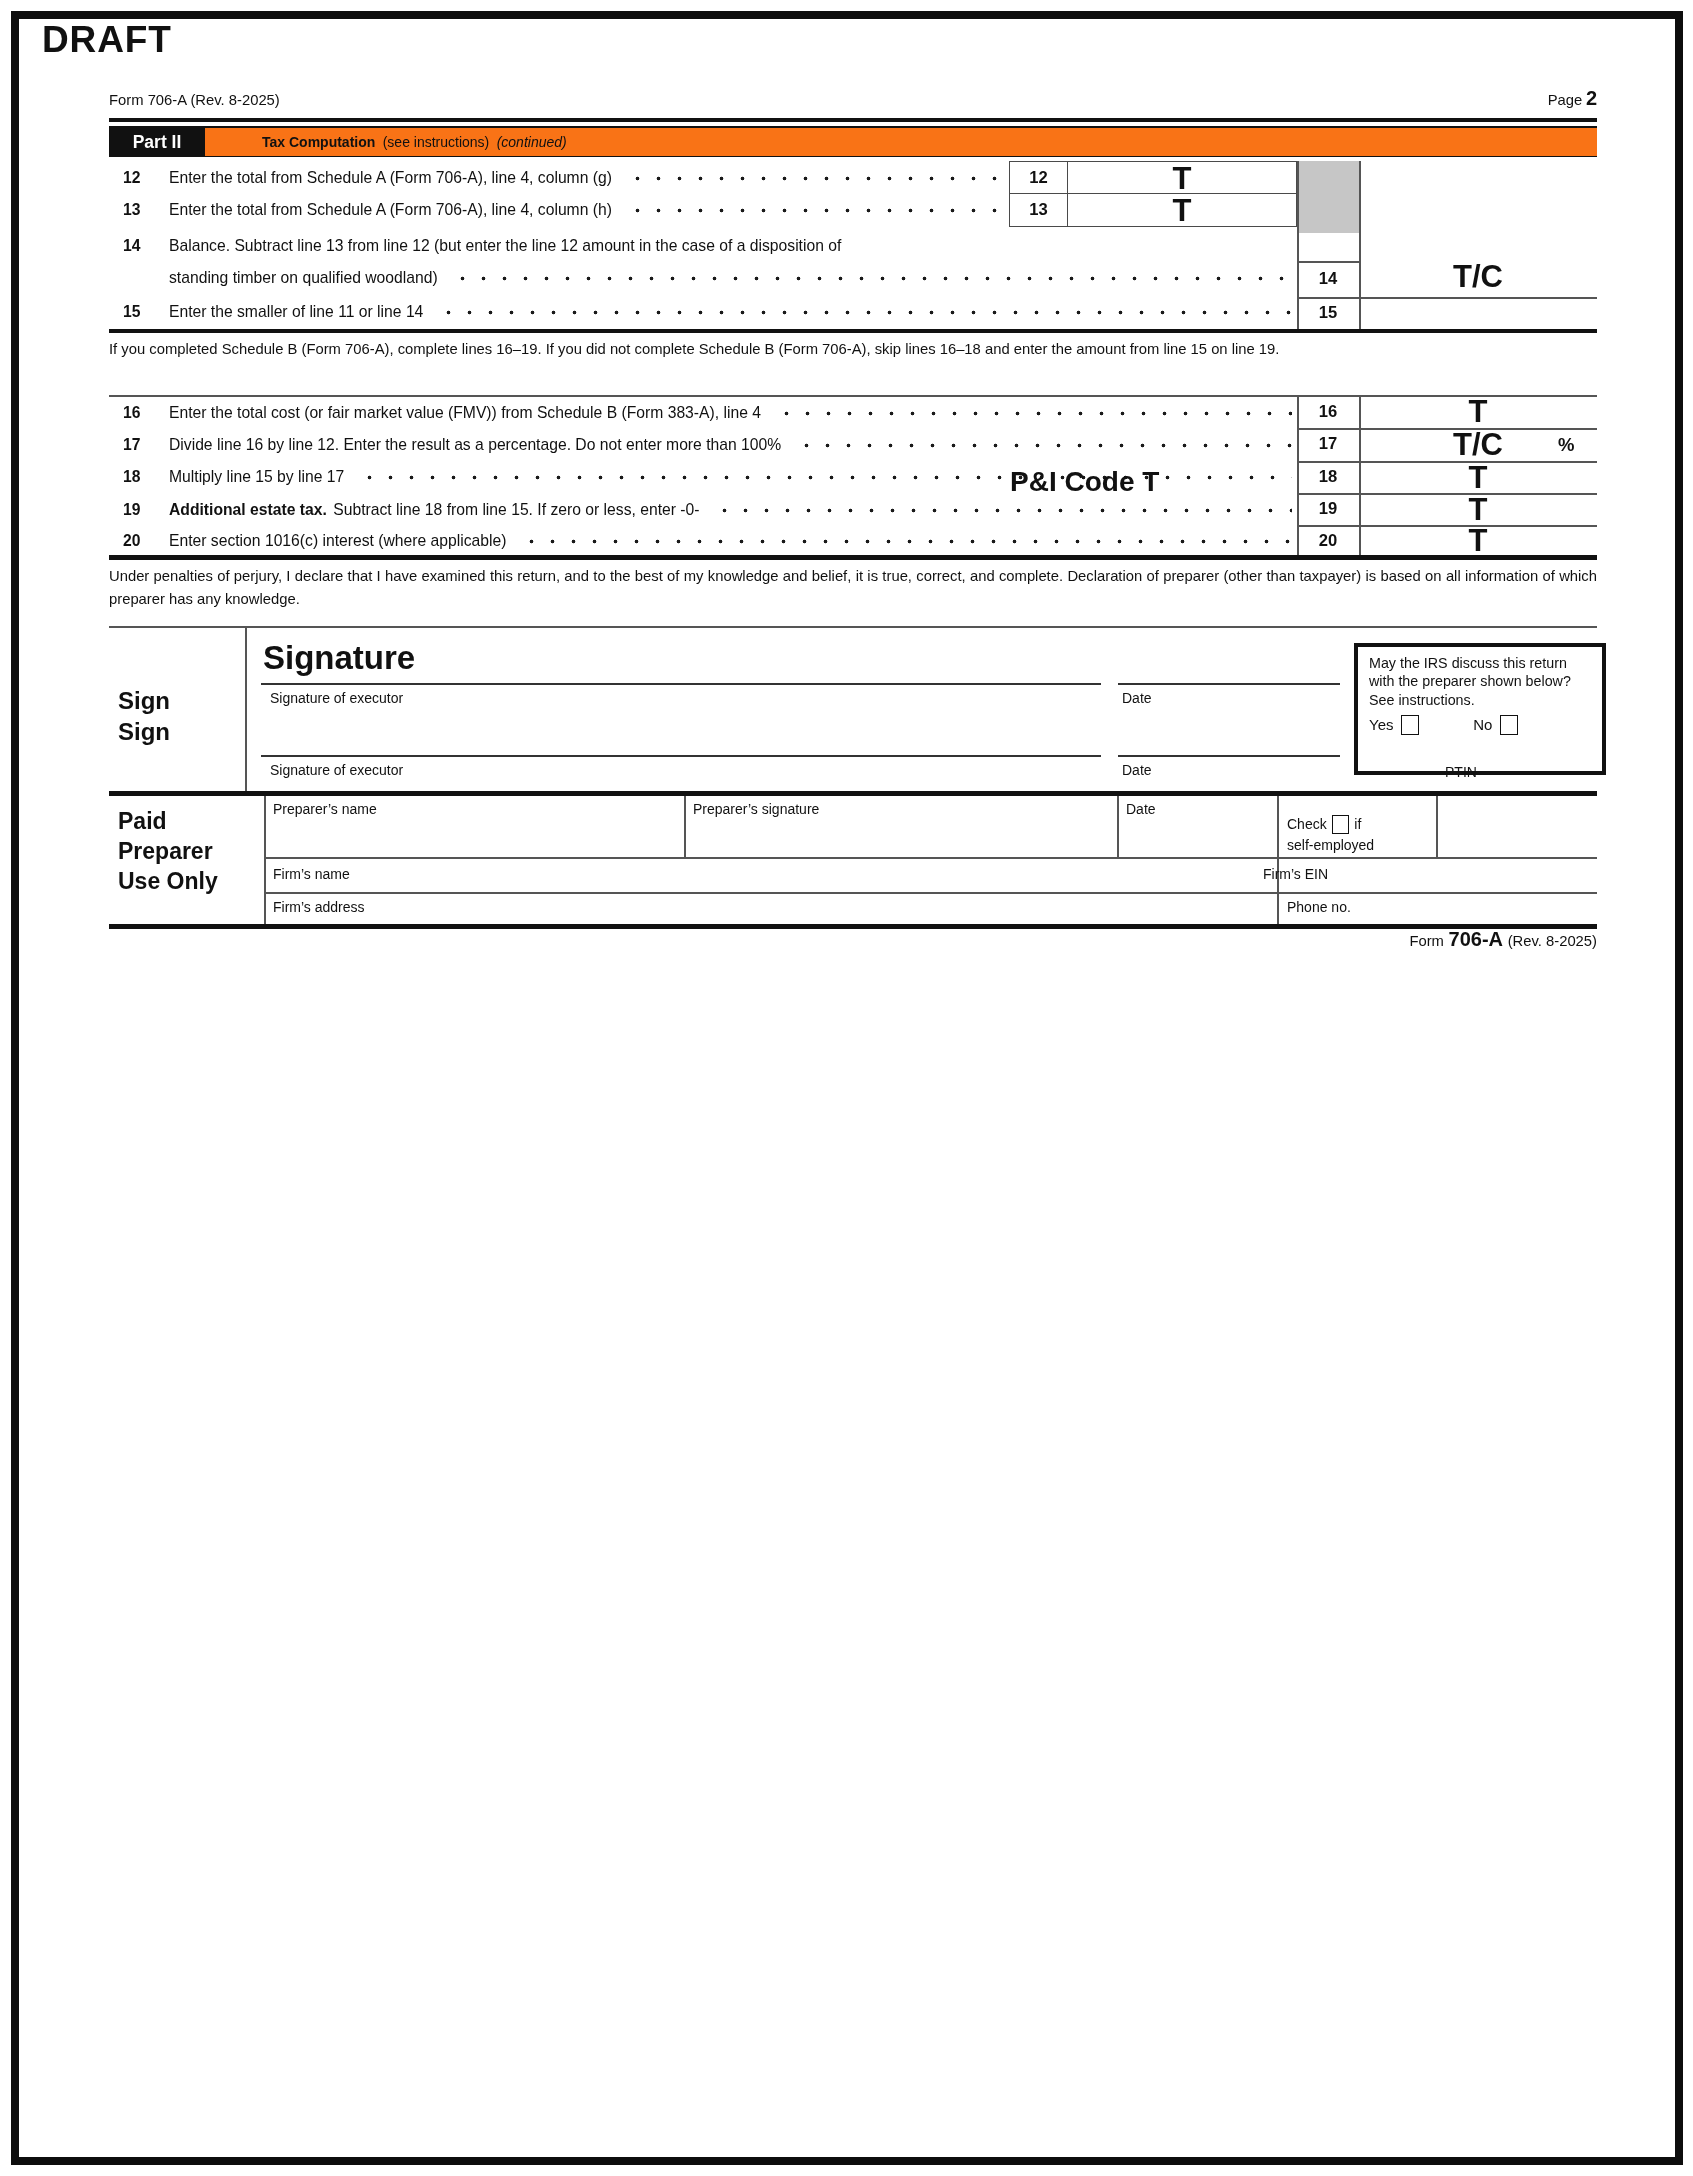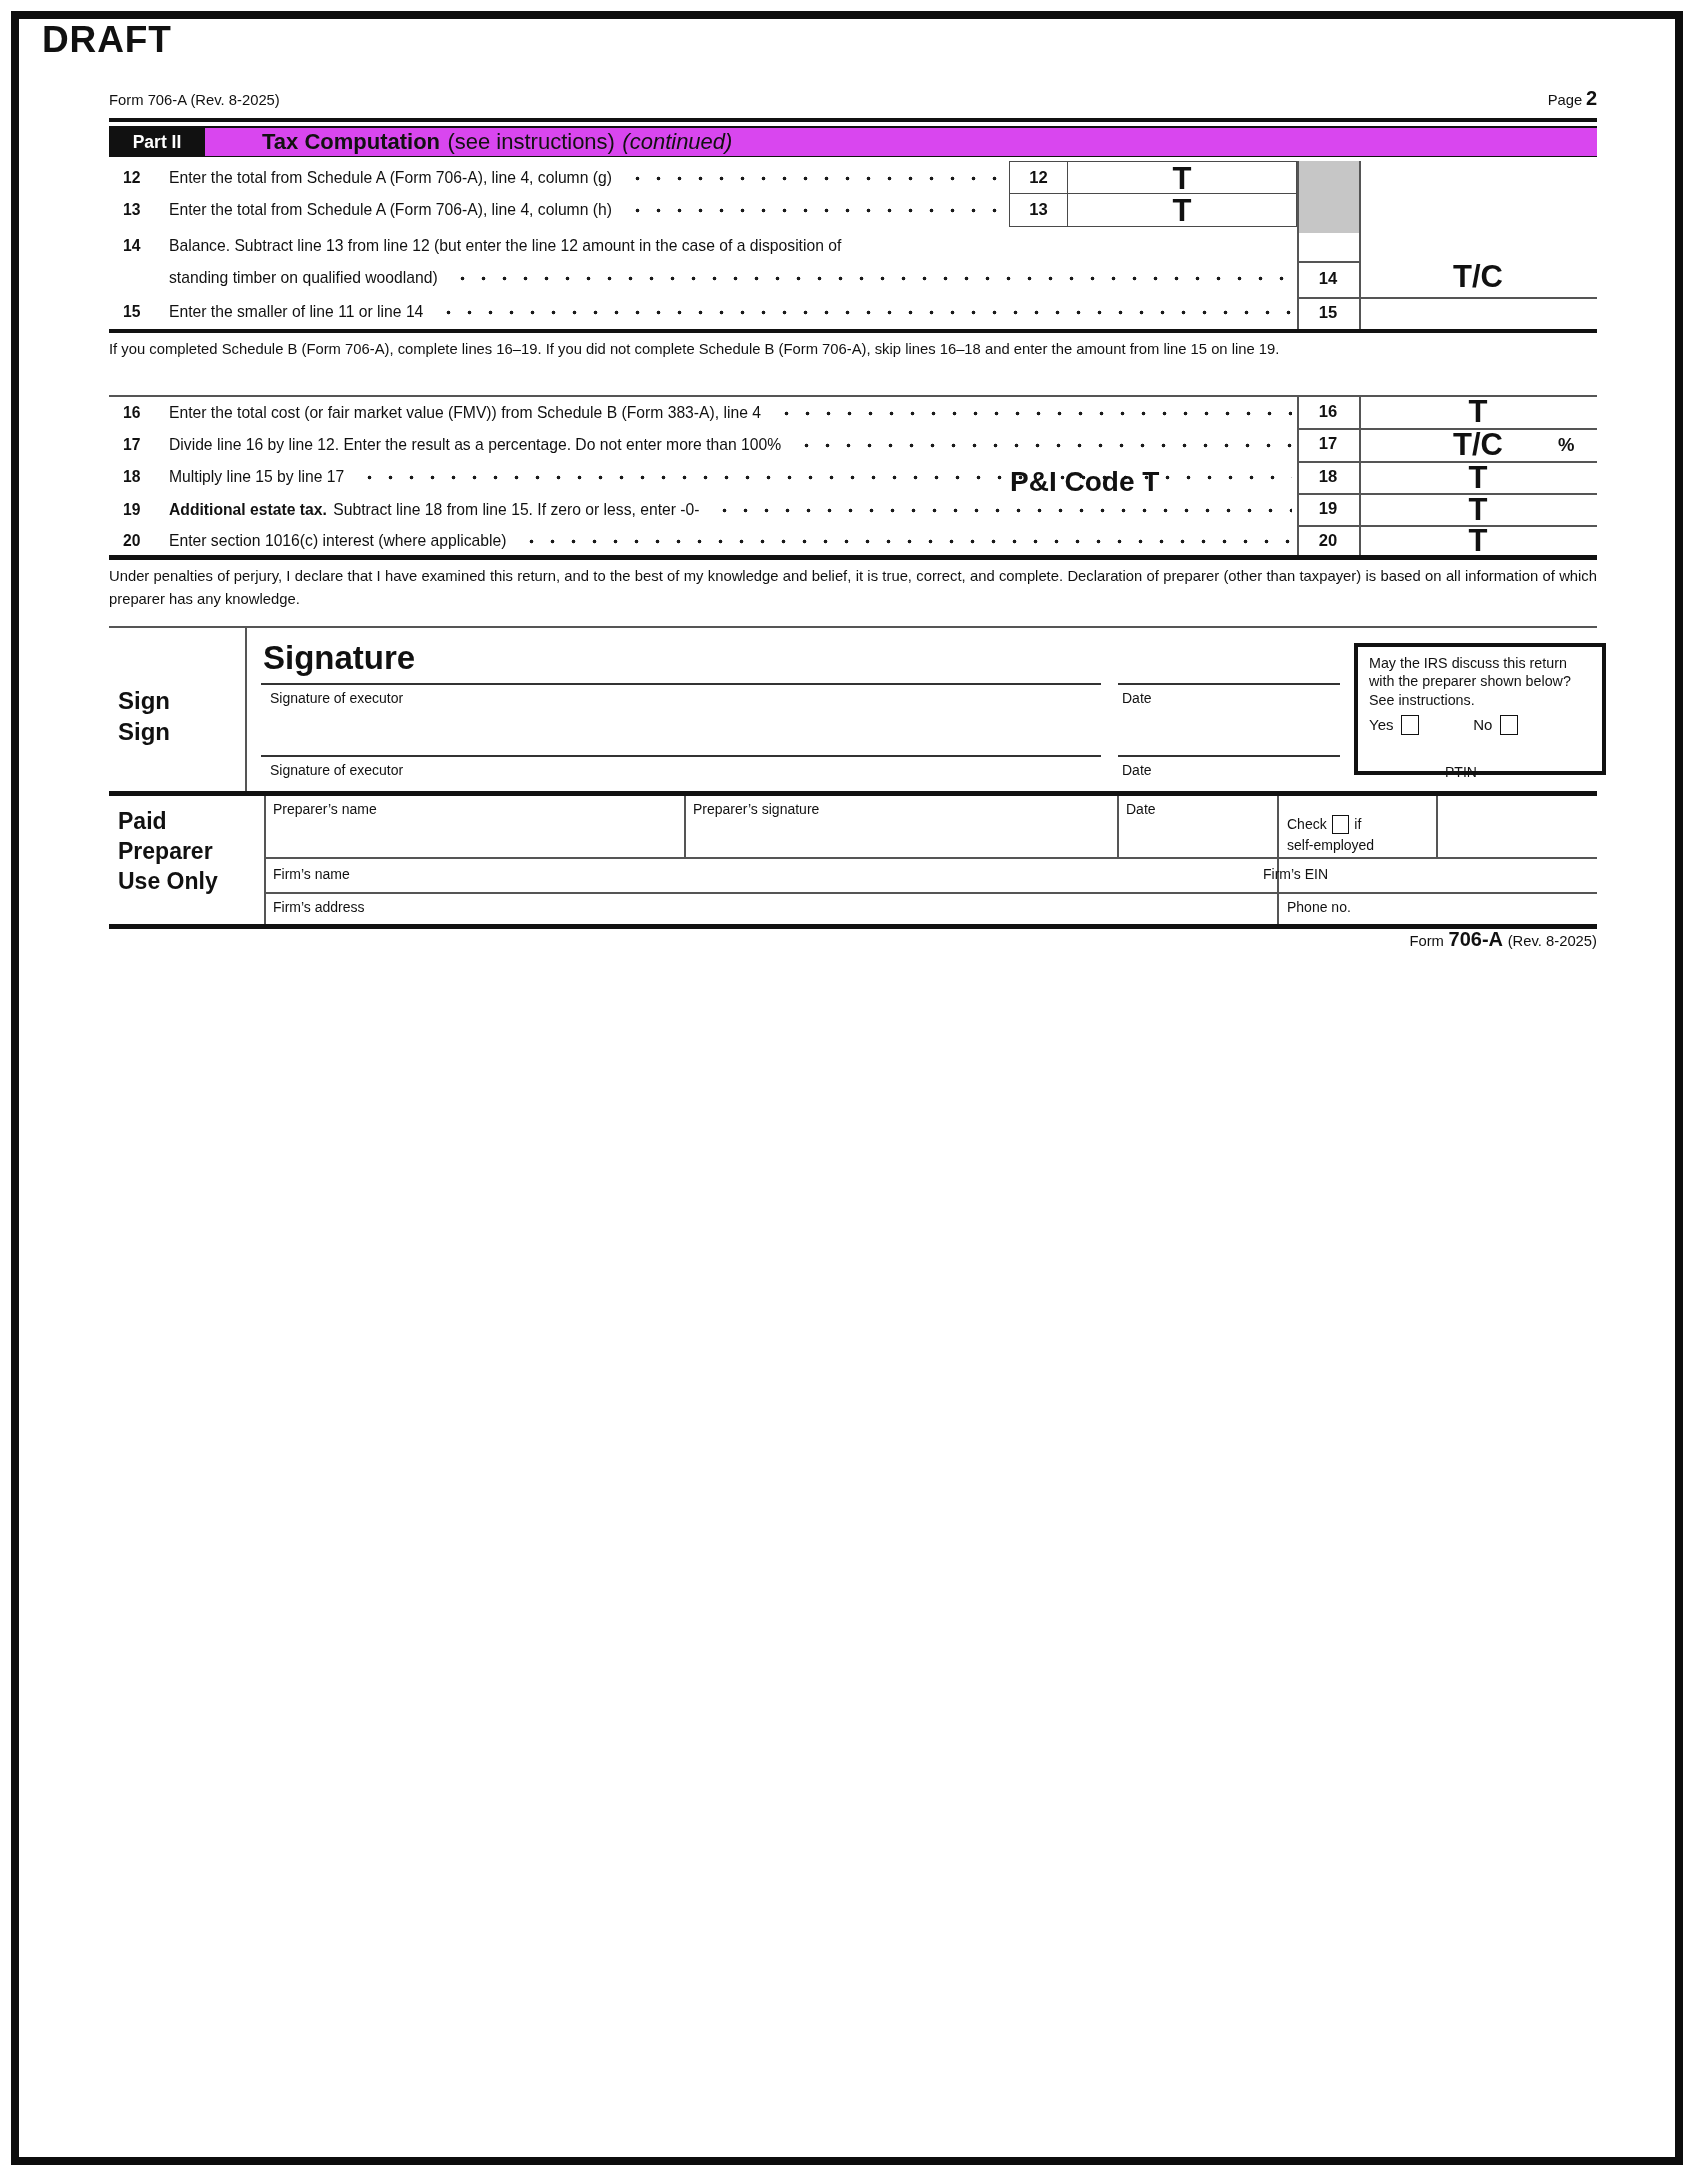--- a/index.html
+++ b/index.html
@@ -6,24 +6,24 @@
   .canvas{position:relative;width:1694px;height:2176px;background:#fff;
           font-family:"Liberation Sans", sans-serif;color:#111;overflow:hidden;}
   .frame{position:absolute;left:11px;top:11px;right:11px;bottom:11px;border:8.3px solid #0d0d0d;}
   .draft{position:absolute;left:42px;top:18.5px;font-size:37px;font-weight:700;letter-spacing:0.9px;}
   .formid{position:absolute;left:109px;top:92px;font-size:14.8px;}
   .pageno{position:absolute;right:97px;top:87px;font-size:14.8px;}
   .pageno .pn{font-size:20px;font-weight:700;margin-left:3.7px;}
   .rule{position:absolute;background:#111;}
   .rule-thin{position:absolute;background:#555;}
   .partbar{position:absolute;left:109px;top:126px;width:1488px;height:31px;box-sizing:border-box;
-           border-top:2.8px solid #111;border-bottom:1.8px solid #111;display:flex;align-items:stretch;background:#d946ef;}
+           border-top:2.8px solid #111;border-bottom:1.8px solid #111;display:flex;align-items:stretch;background:#f97316;}
   .partlabel{width:96px;background:#111;color:#fff;font-size:17.5px;font-weight:700;
              display:flex;align-items:center;justify-content:center;}
-  .parttitle{margin-left:57px;display:flex;align-items:center;gap:7.4px;font-size:22px;white-space:nowrap;}
+  .parttitle{margin-left:57px;display:flex;align-items:center;gap:7.4px;font-size:14px;white-space:nowrap;}
   .pt-bold{font-weight:700;}
   .pt-italic{font-style:italic;}
   .lrow{position:absolute;display:flex;align-items:center;font-size:15.7px;}
   .lnum{width:46px;padding-left:14px;font-weight:700;flex:0 0 auto;}
   .ltext{white-space:nowrap;}
   .leader{flex:1;align-self:stretch;margin:0 5.5px 0 14.8px;
           background-image:radial-gradient(circle, #1a1a1a 1.7px, transparent 2.1px);
           background-size:21px 21px;background-position:0 55%;background-repeat:repeat-x;}
   .amtbox{position:absolute;display:flex;box-sizing:border-box;border:1.8px solid #4a4a4a;background:#fff;}
   .amtbox .n{width:57px;flex:0 0 auto;border-right:1.8px solid #4a4a4a;display:flex;align-items:center;

